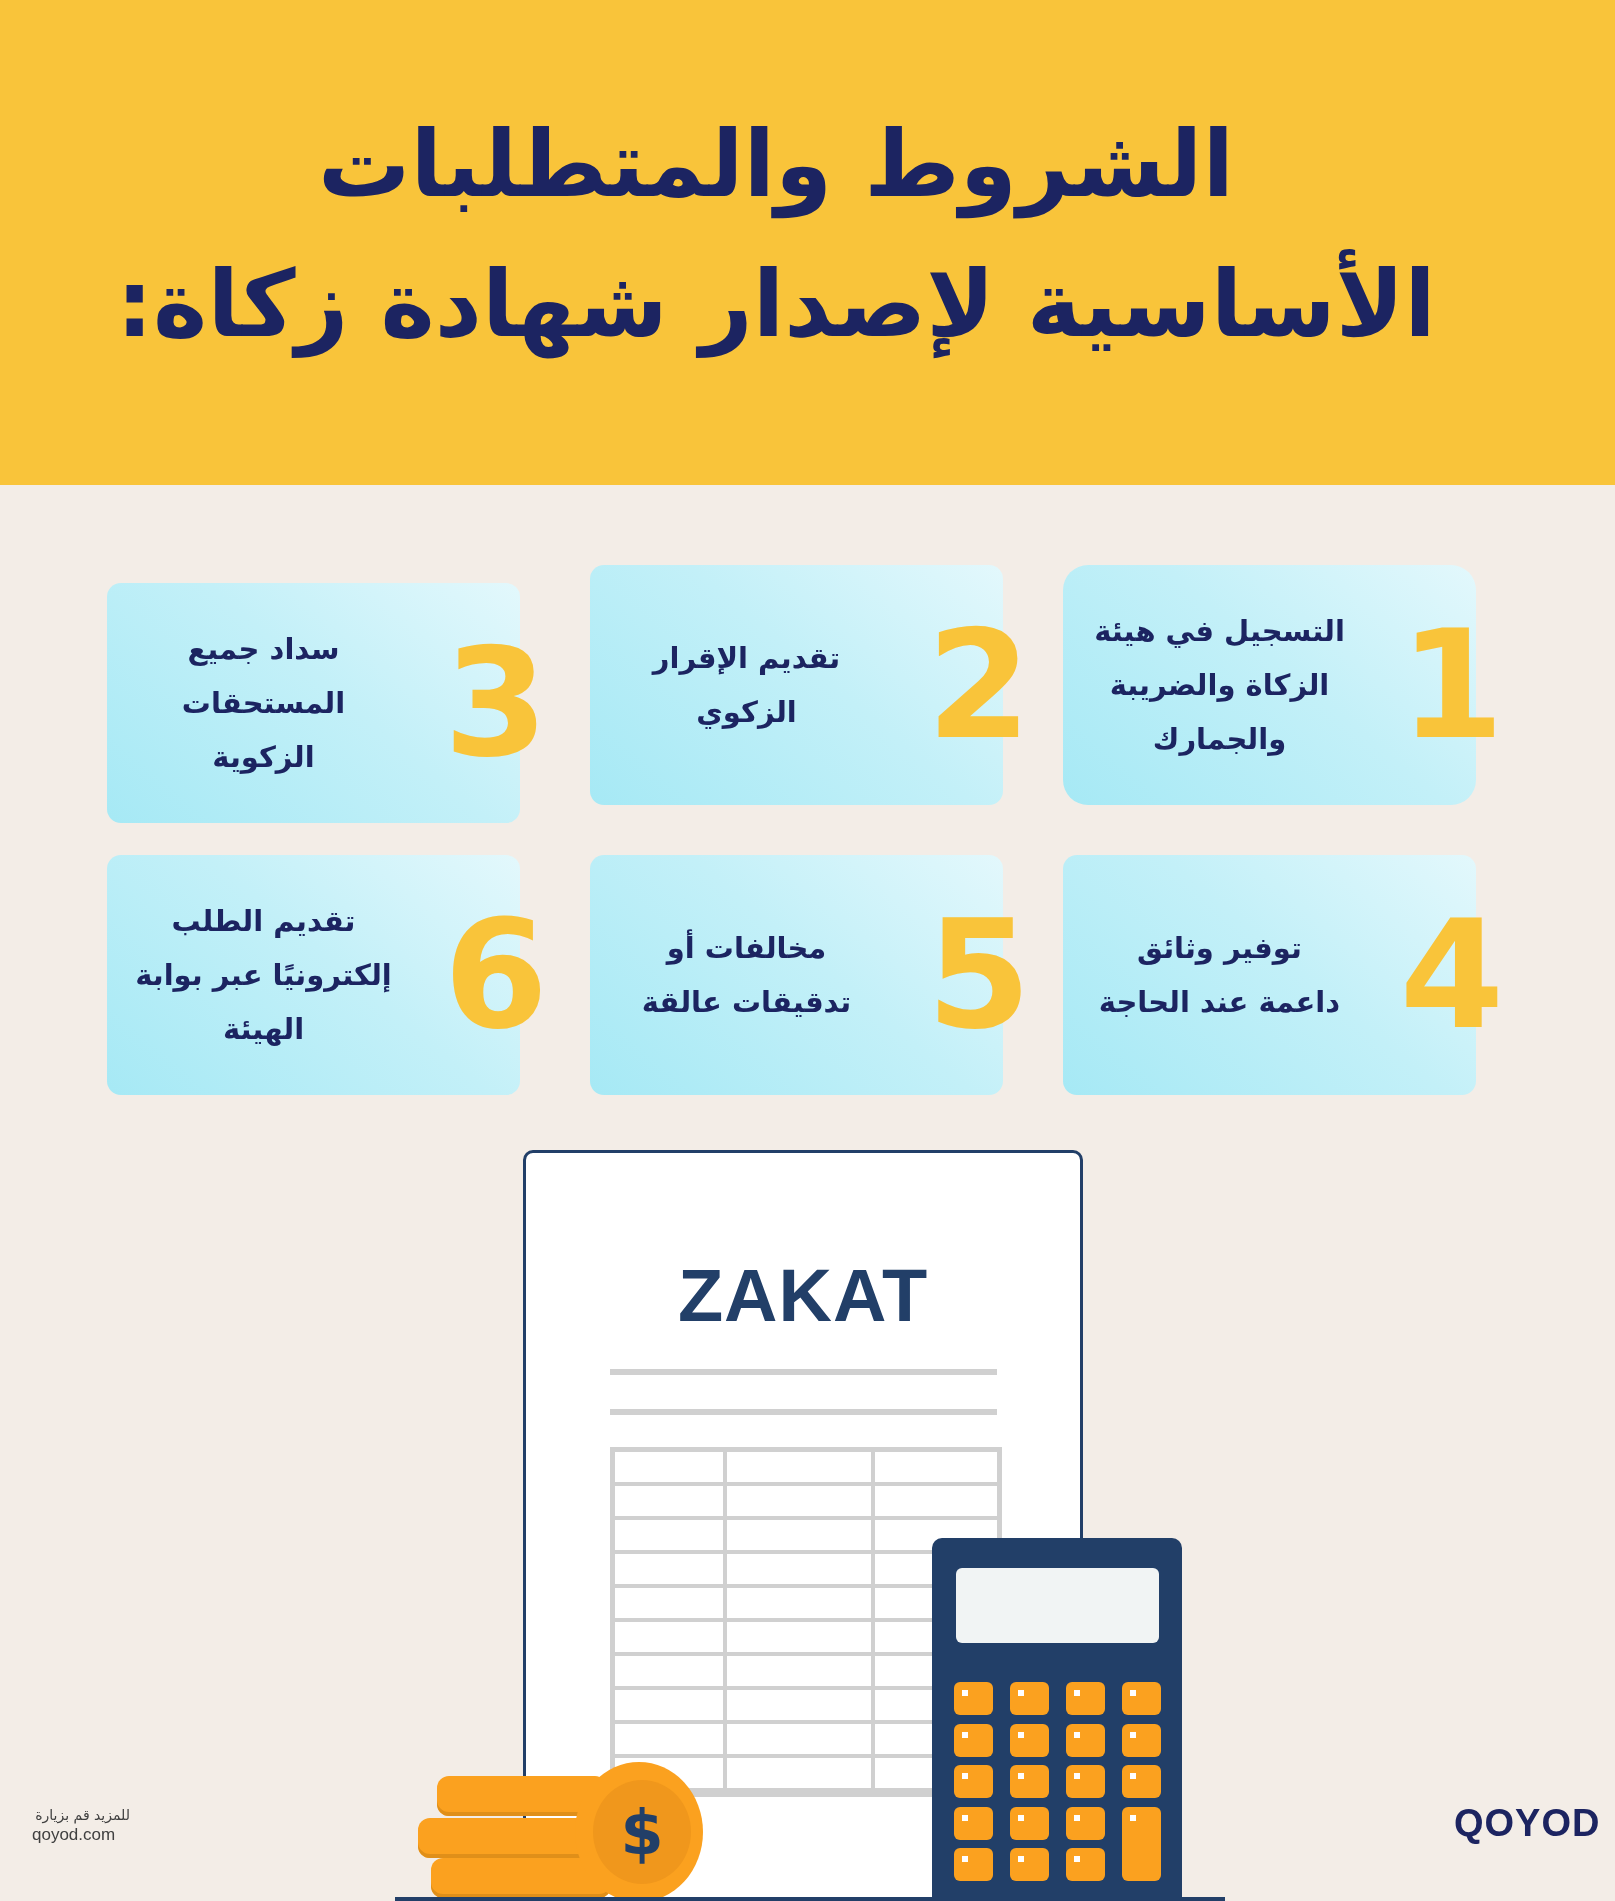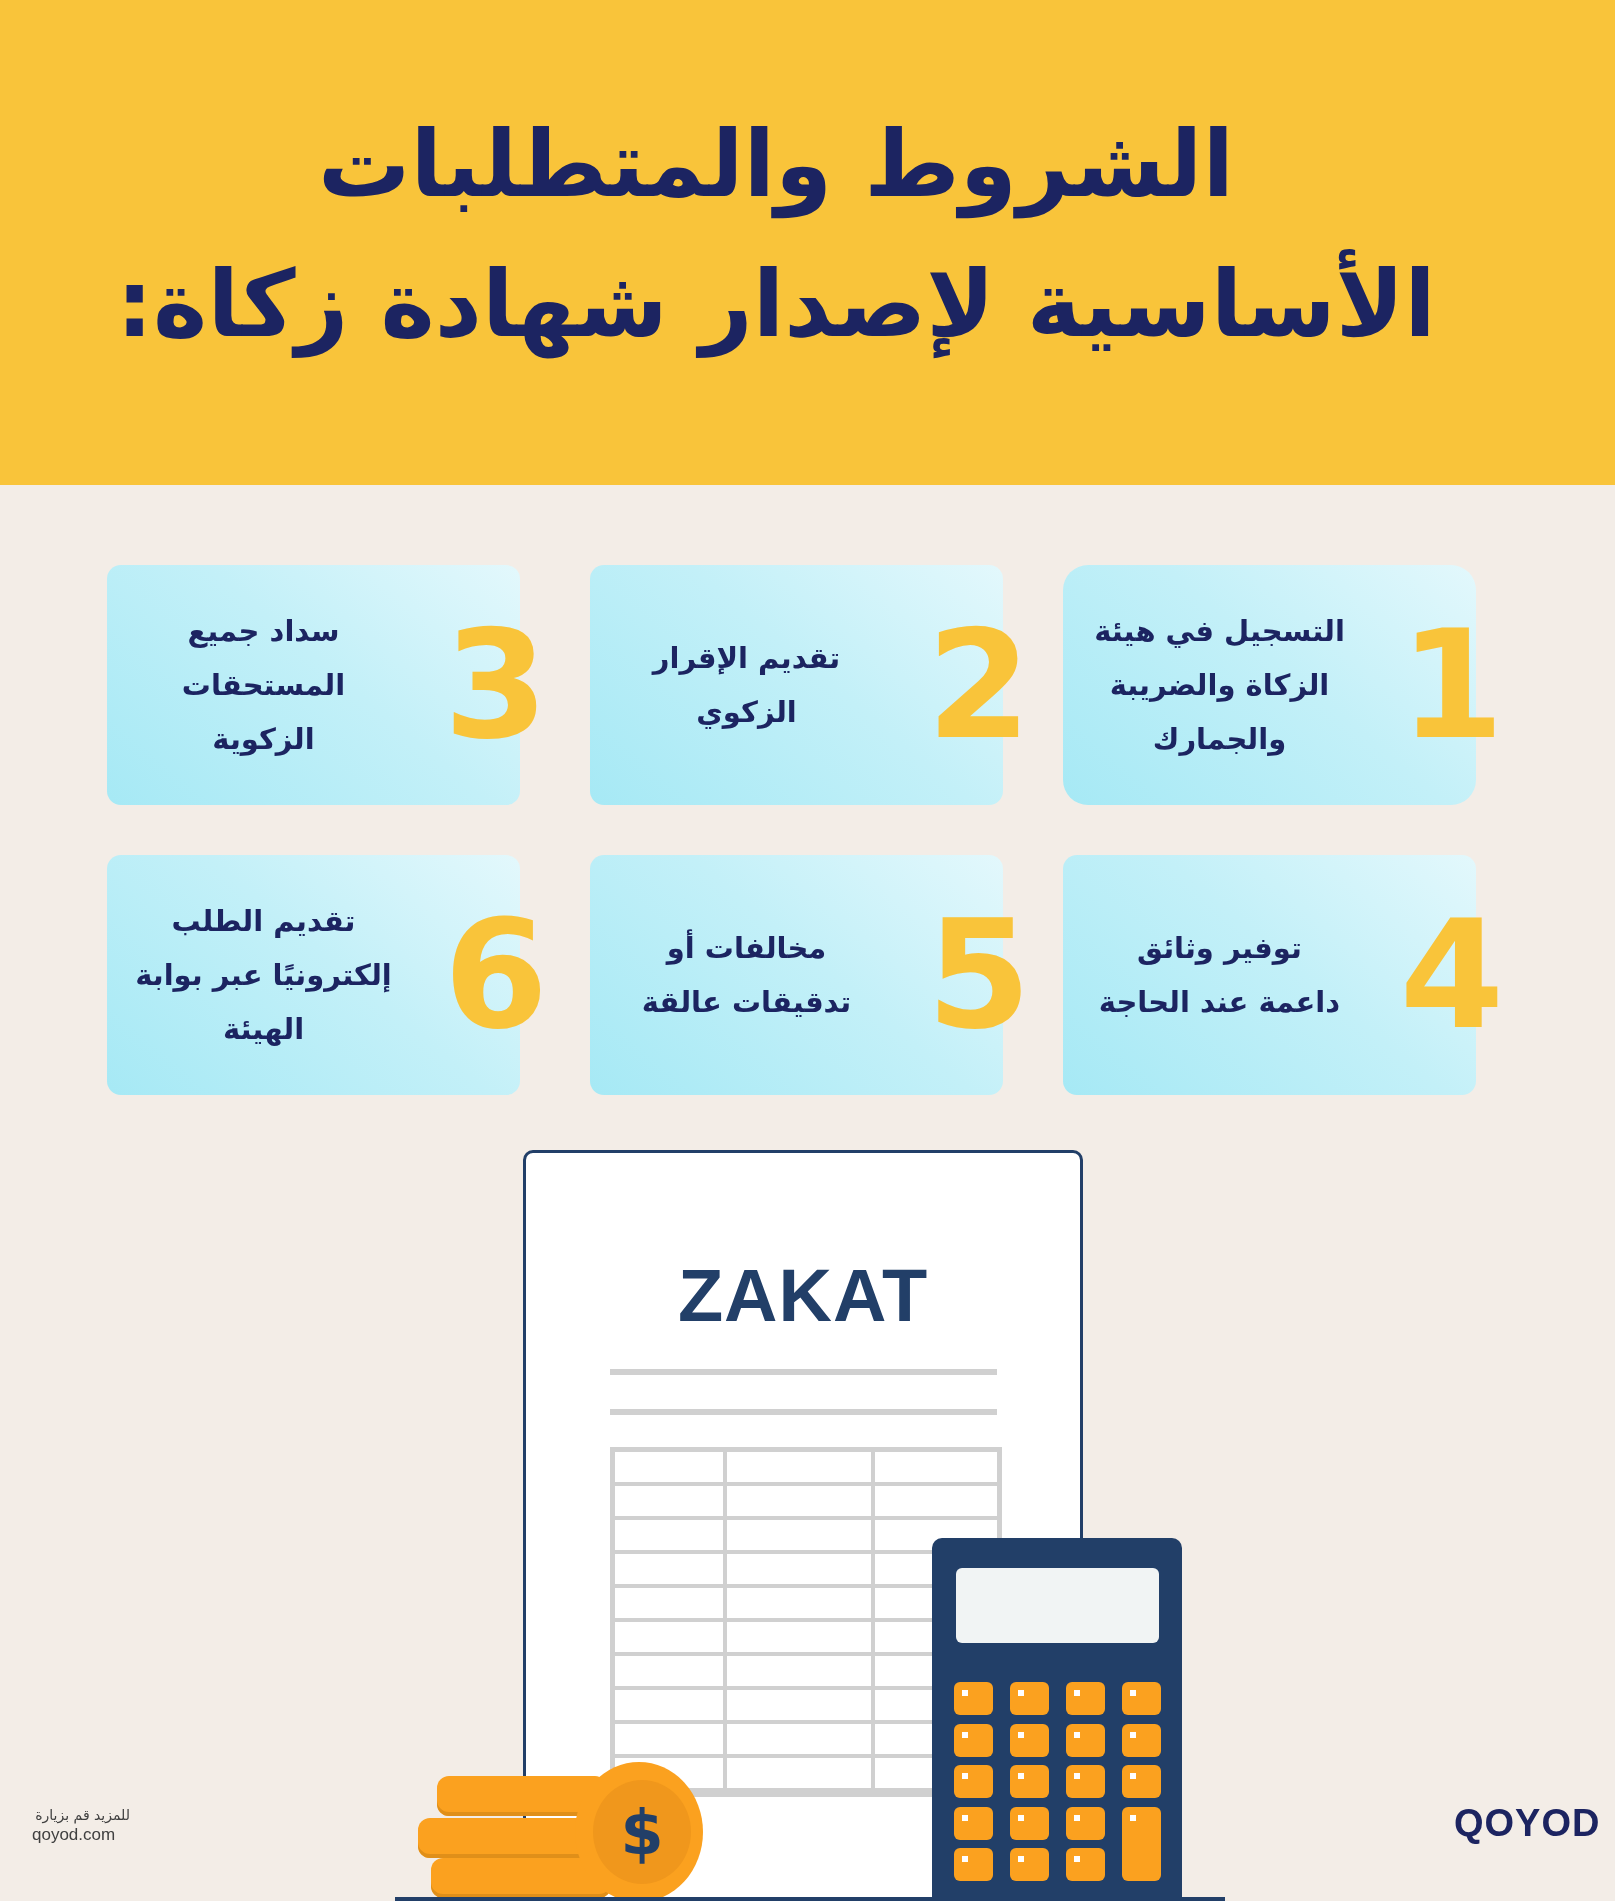--- a/index.html
+++ b/index.html
@@ -133,21 +133,21 @@
 </div>
 
 <div class="card" style="left:590px; top:565px;">
   <div class="card-text">
     <span>تقديم الإقرار</span>
     <span>الزكوي</span>
   </div>
   <div class="card-num">2</div>
 </div>
 
-<div class="card" style="left:107px; top:565px;">
+<div class="card" style="left:107px; top:583px;">
   <div class="card-text">
     <span>سداد جميع</span>
     <span>المستحقات الزكوية</span>
   </div>
   <div class="card-num">3</div>
 </div>
 
 <div class="card" style="left:1063px; top:855px;">
   <div class="card-text">
     <span>توفير وثائق</span>

